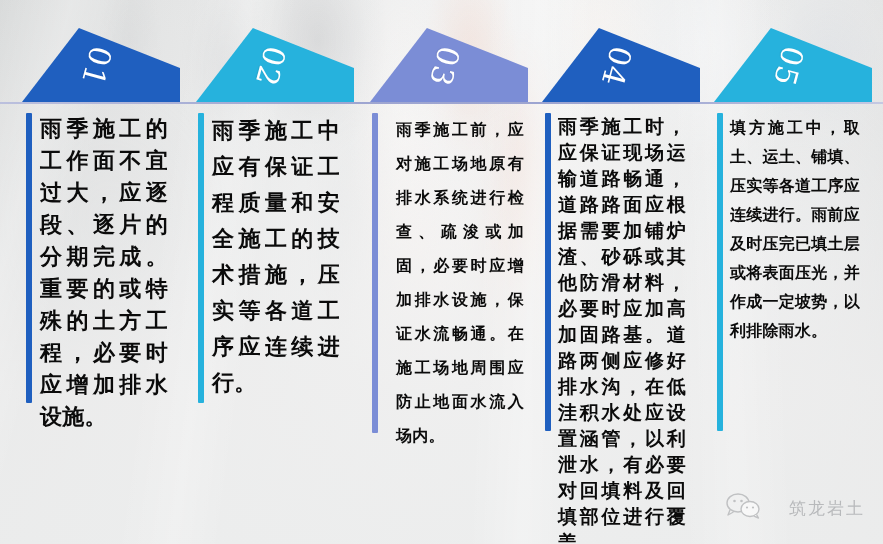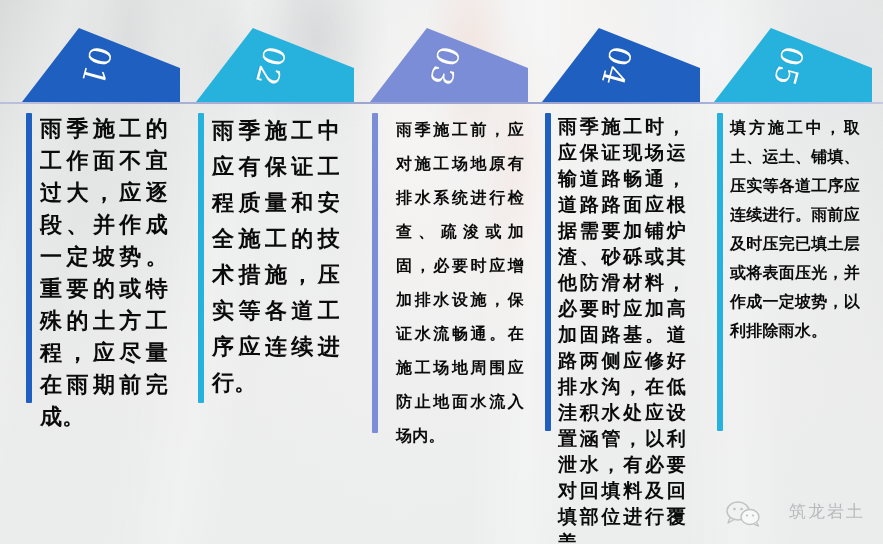--- a/index.html
+++ b/index.html
@@ -132,23 +132,23 @@
     font-weight: 700;
     text-align: justify;
     text-justify: inter-ideograph;
     letter-spacing: .2px;
   }
 
   
   .watermark {
     position: absolute;
     right: 18px;
-    bottom: 16px;
+    bottom: 24px;
     display: flex;
-    align-items: flex-start;
+    align-items: flex-end;
     gap: 25px;
     opacity: .55;
   }
   .wm-logo {
     position: relative;
     width: 40px;
     height: 28px;
   }
   .wm-text {
     color: #8e9094;
@@ -171,21 +171,21 @@
 
   <div class="divider"></div>
 
   <div class="col" style="left:0;width:883px;">
 
     <div class="banner" style="left:22px;background:#1f5fbf;"></div>
     <div class="banner-num" style="left:22px;top:28px;">
       <span>01</span>
     </div>
     <div class="accent-bar" style="left:26px;top:113px;height:290px;background:#1f5fbf;"></div>
-    <div class="col-text" style="left:40px;width:128px;font-size:22px;line-height:32px;">雨季施工的工作面不宜过大，应逐段、并作成一定坡势。重要的或特殊的土方工程，应尽量在雨期前完成。</div>
+    <div class="col-text" style="left:40px;width:128px;font-size:22px;line-height:32px;">雨季施工的工作面不宜过大，应逐段、逐片的分期完成。重要的或特殊的土方工程，必要时应增加排水设施。</div>
 
     <div class="banner" style="left:196px;background:#26b2dd;"></div>
     <div class="banner-num" style="left:196px;top:28px;">
       <span>02</span>
     </div>
     <div class="accent-bar" style="left:198px;top:113px;height:290px;background:#26b2dd;"></div>
     <div class="col-text" style="left:212px;width:128px;font-size:22px;line-height:36px;">雨季施工中应有保证工程质量和安全施工的技术措施，压实等各道工序应连续进行。</div>
 
     <div class="banner" style="left:370px;background:#7b8dd6;"></div>
     <div class="banner-num" style="left:370px;top:28px;">

